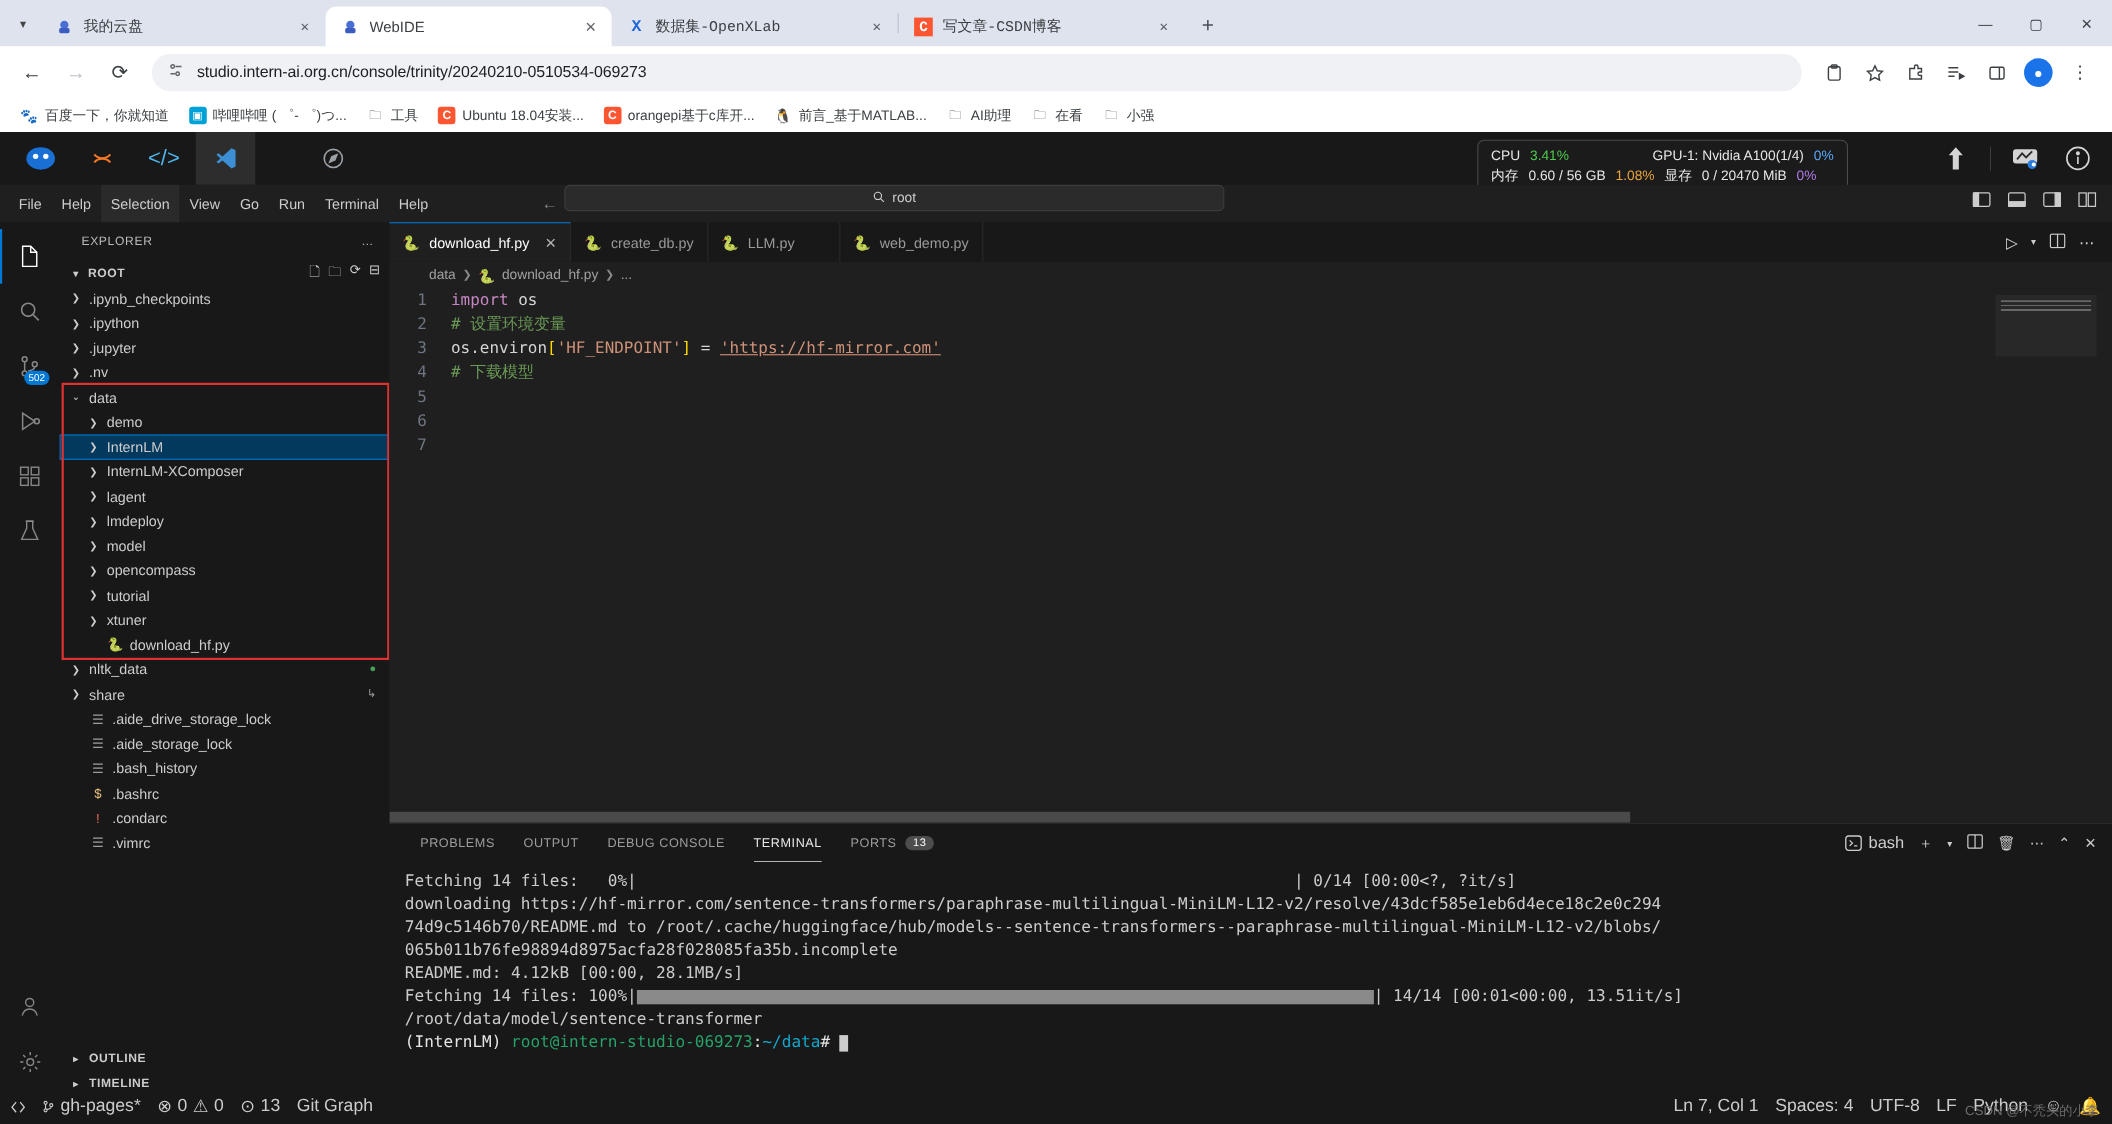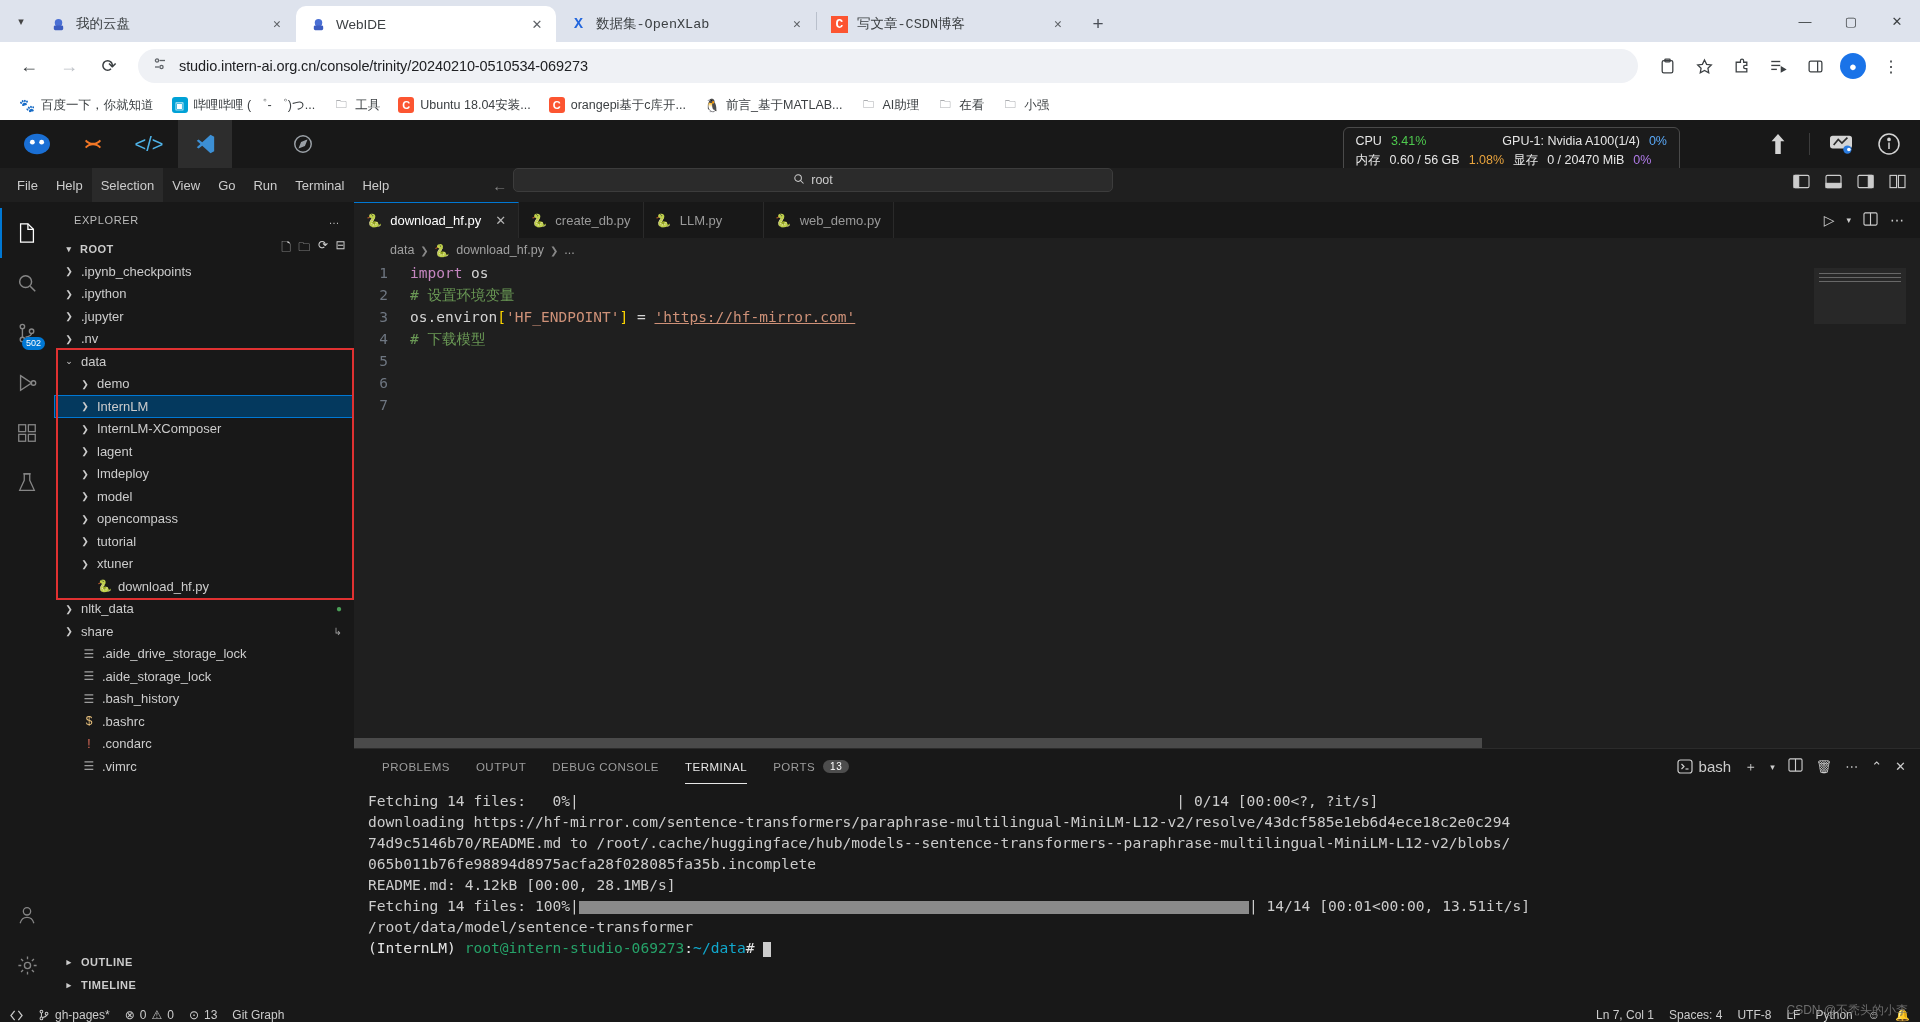--- a/index.html
+++ b/index.html
@@ -137,22 +137,22 @@
   .pbadge { background:#4d4d4d; color:#fff; font-size:10px; border-radius:9px; padding:1px 7px; }
   .phead-right { margin-left:auto; display:flex; align-items:center; gap:13px; color:#cccccc; font-size:13px; }
   .bashpill { display:flex; align-items:center; gap:6px; font-size:15px; color:#cccccc; }
   .term { flex:1; padding:6px 0 0 14px; overflow:hidden;
      font-family:"DejaVu Sans Mono", monospace; font-size:14.6px; line-height:21px; color:#cccccc; white-space:pre; }
   .term .tline { white-space:pre; }
   .tgreen{color:#26a269;} .tcyan{color:#11a8cd;} .twhite{color:#e5e5e5;}
   .bar { display:inline-block; background:#8a8a8a; height:13px; vertical-align:middle; }
   .caret { display:inline-block; width:8px; height:15px; background:#cccccc; vertical-align:middle; }
 
-  .statusbar { height:26px; background:#181818; display:flex; align-items:flex-end; padding:0 10px;
-     font-size:12px; color:#cccccc; gap:0; }
+  .statusbar { height:26px; background:#181818; display:flex; align-items:flex-start; padding:0 10px;
+     font-size:16px; color:#cccccc; gap:0; }
   .sbleft, .sbright { display:flex; align-items:center; gap:15px; }
   .sbright { margin-left:auto; }
   .sbitem { display:flex; align-items:center; gap:5px; white-space:nowrap; }
   .wm { position:absolute; right:10px; bottom:2px; color:#6d6d6d; font-size:12px;
      font-family:"Liberation Sans", sans-serif; }
 </style>
 </head>
 <body>
 
 <div class="browser">

